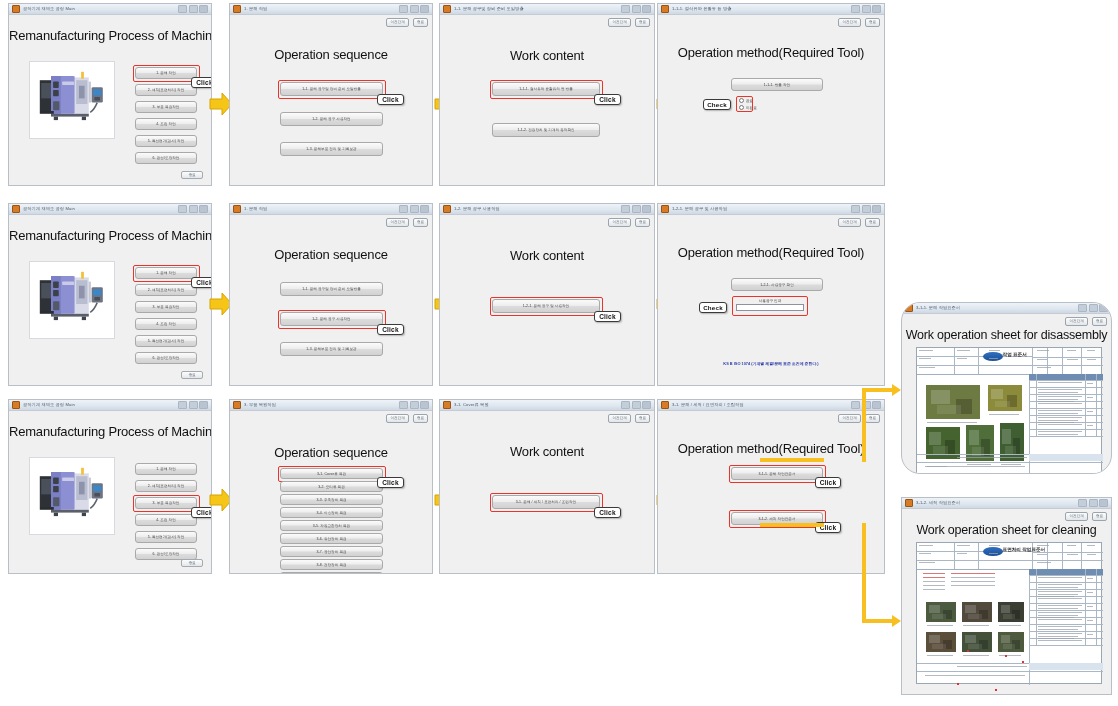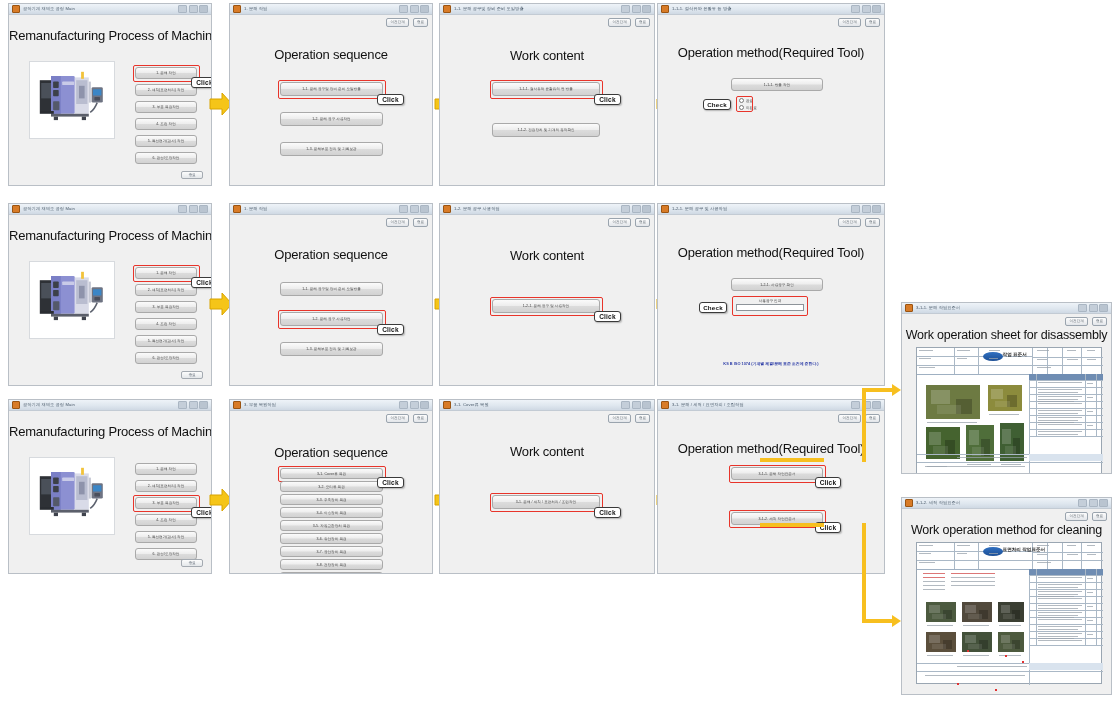--- a/index.html
+++ b/index.html
@@ -547,21 +547,21 @@
         </div>
         <div class="panel-title" style="top:30px;">Operation method(Required Tool)</div>
         <div class="btn3d tiny" style="left:73px;top:56px;width:92px;height:13px;">3-1-1. 분해 작업표준서</div>
         <div class="redbox" style="left:70.5px;top:53.5px;width:97px;height:18px;"></div>
         <div class="callout" style="left:157px;top:66px;width:26px;height:11px;">Click</div>
         <div class="btn3d tiny" style="left:73px;top:101px;width:92px;height:13px;">3-1-2. 세척 작업표준서</div>
         <div class="redbox" style="left:70.5px;top:98.5px;width:97px;height:18px;"></div>
         <div class="callout" style="left:157px;top:111px;width:26px;height:11px;">Click</div>
       </div>
     </div>
-    <div class="win" style="left:901px;top:302px;width:211px;height:172px;">
+    <div class="win" style="left:901px;top:302px;width:211px;height:172px;border-radius:19px;">
       <div class="titlebar">
         <div class="tb-icon"></div>
         <div class="tb-title">3-1-1. 분해 작업표준서</div>
         <div class="tb-ctrls">
           <div class="tb-btn"></div>
           <div class="tb-btn"></div>
           <div class="tb-btn close"></div>
         </div>
       </div>
       <div class="winbody">
@@ -683,21 +683,21 @@
           <div class="tb-btn"></div>
           <div class="tb-btn"></div>
           <div class="tb-btn close"></div>
         </div>
       </div>
       <div class="winbody">
         <div class="toolbar">
           <div class="tbar-btn">이전단계</div>
           <div class="tbar-btn">종료</div>
         </div>
-        <div class="panel-title" style="top:14px;font-size:12.5px;">Work operation method for cleaning</div>
+        <div class="panel-title" style="top:14px;font-size:12.5px;">Work operation sheet for cleaning</div>
         <div class="sheet" style="left:14px;top:33px;width:186px;height:142px;">
           <div style="position:absolute;left:0;top:0;width:186px;height:26px;border-bottom:.7px solid #9fb0c2;"></div>
           <div class="tbl-line v" style="left:37.2px;top:0;height:26px;"></div>
           <div class="tbl-line v" style="left:61.38px;top:0;height:26px;"></div>
           <div class="tbl-line v" style="left:115.32px;top:0;height:26px;"></div>
           <div class="tbl-line v" style="left:130.2px;top:0;height:26px;"></div>
           <div class="tbl-line v" style="left:145.08px;top:0;height:26px;"></div>
           <div class="tbl-line v" style="left:163.68px;top:0;height:26px;"></div>
           <div class="tbl-line h" style="left:0;top:8px;width:115.32px;"></div>
           <div class="tbl-line h" style="left:0;top:17px;width:115.32px;"></div>

